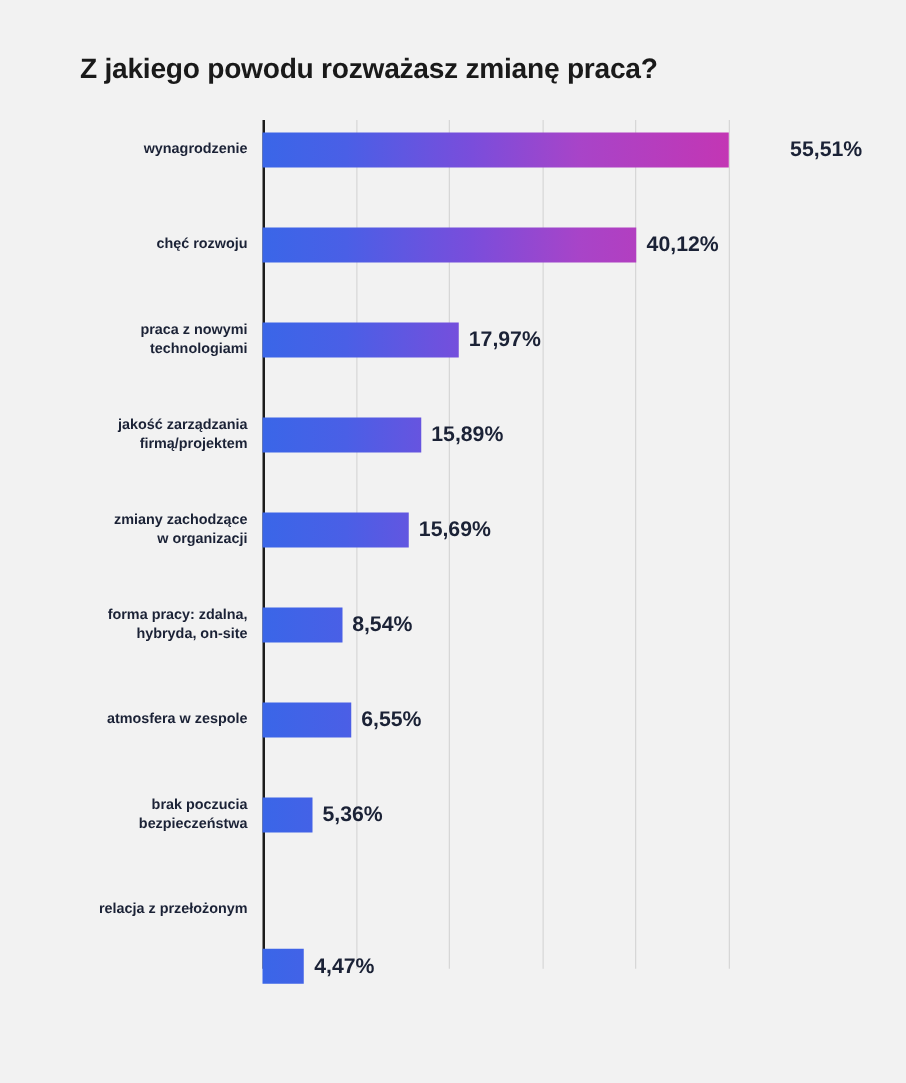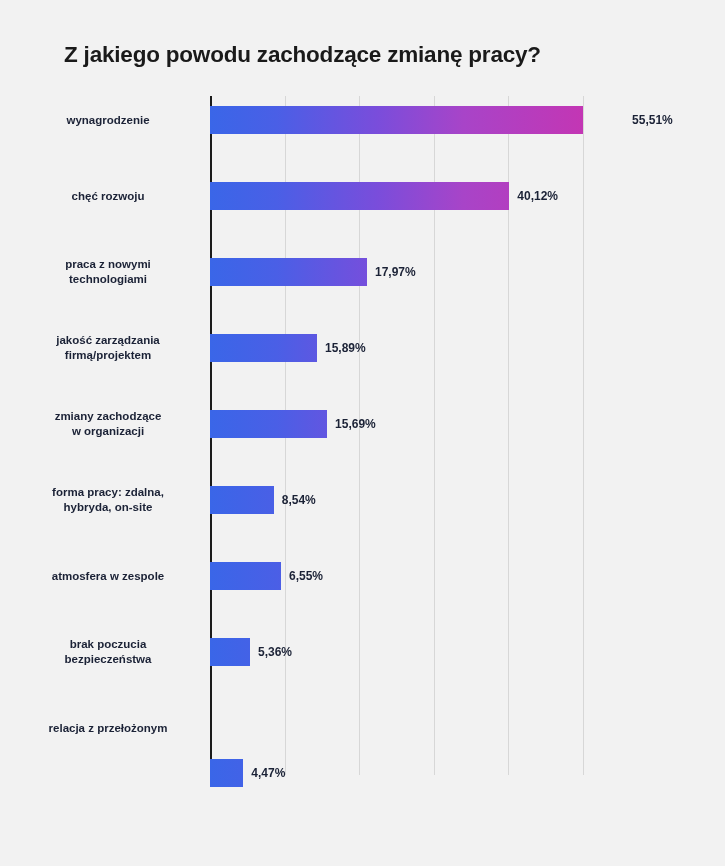--- a/index.html
+++ b/index.html
@@ -66,21 +66,21 @@
     left: 0;
     height: 28px;
   }
 
   .cat-label {
     position: absolute;
     right: 100%;
     margin-right: 12px;
     top: 50%;
     transform: translateY(-50%);
-    text-align: center;
+    text-align: right;
     font-size: 11.5px;
     font-weight: 700;
     color: #1b2236;
     line-height: 15px;
     white-space: pre-line;
     width: 180px;
   }
 
   .bar {
     position: absolute;
@@ -90,21 +90,21 @@
     background-image: linear-gradient(to right, #3a66e8 0%, #4a5fe6 18%, #7a4ddb 45%, #a844c8 68%, #c336b4 100%);
     background-repeat: no-repeat;
   }
 
   .bar-value {
     position: absolute;
     left: 100%;
     margin-left: 8px;
     top: 50%;
     transform: translateY(-50%);
-    font-size: 12px;
+    font-size: 17px;
     font-weight: 700;
     color: #1b2236;
     white-space: nowrap;
   }
 
   
   #source-note {
     position: absolute;
     left: 64px;
     top: 820px;
@@ -112,21 +112,21 @@
     font-weight: 700;
     color: #1b2236;
     white-space: nowrap;
   }
 </style>
 </head>
 <body>
 
 <div id="chart-root">
 
-  <div id="chart-title">Z jakiego powodu zachodzące zmianę pracy?</div>
+  <div id="chart-title">Z jakiego powodu rozważasz zmianę praca?</div>
 
   <div id="axis-line"></div>
 
   <div id="plot-area">
     <div id="gridlines">
         <div class="gridline" style="left: 74.6px;"></div>
         <div class="gridline" style="left: 149.2px;"></div>
         <div class="gridline" style="left: 223.8px;"></div>
         <div class="gridline" style="left: 298.4px;"></div>
         <div class="gridline" style="left: 373px;"></div>
@@ -147,21 +147,21 @@
         <div class="bar-row" style="top: 162px; width: 373px;">
           <div class="cat-label">praca z nowymi
 technologiami</div>
           <div class="bar" style="width: 157px; background-size: 373px 100%;">
             <div class="bar-value">17,97%</div>
           </div>
         </div>
         <div class="bar-row" style="top: 238px; width: 373px;">
           <div class="cat-label">jakość zarządzania
 firmą/projektem</div>
-          <div class="bar" style="width: 107px; background-size: 373px 100%;">
+          <div class="bar" style="width: 127px; background-size: 373px 100%;">
             <div class="bar-value">15,89%</div>
           </div>
         </div>
         <div class="bar-row" style="top: 314px; width: 373px;">
           <div class="cat-label">zmiany zachodzące
 w organizacji</div>
           <div class="bar" style="width: 117.047px; background-size: 373px 100%;">
             <div class="bar-value">15,69%</div>
           </div>
         </div>

